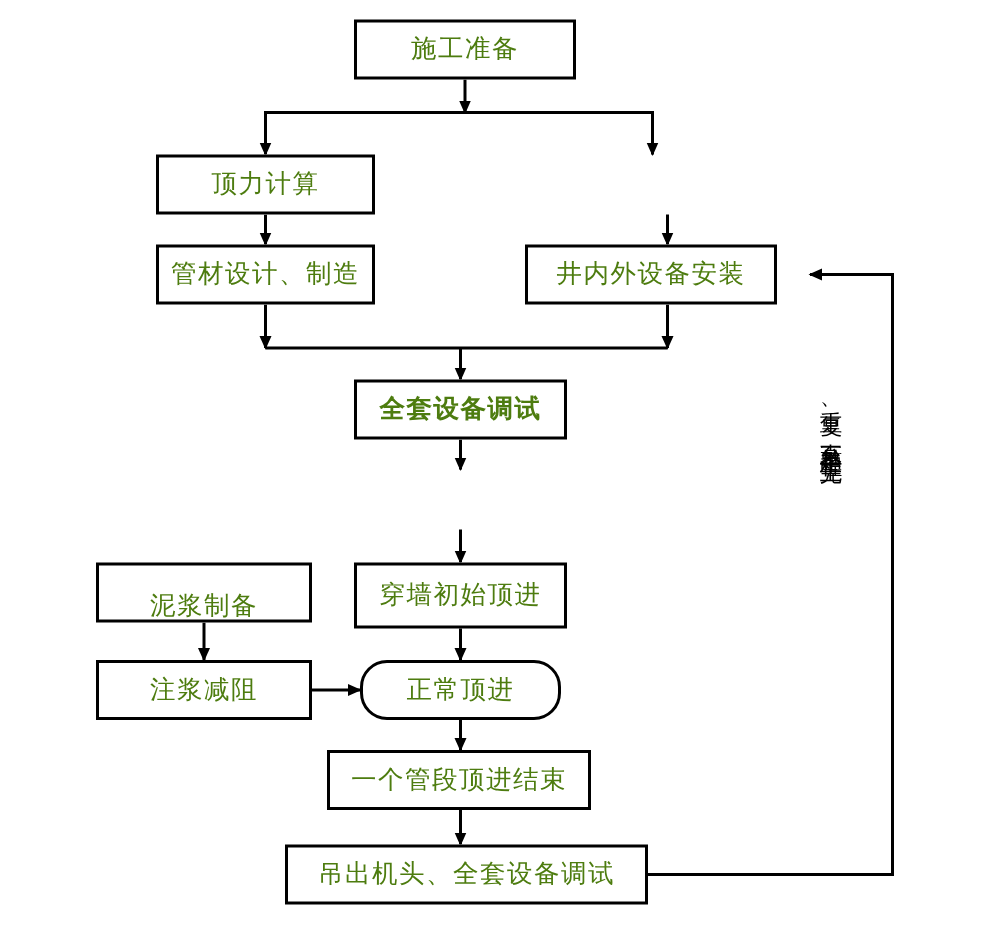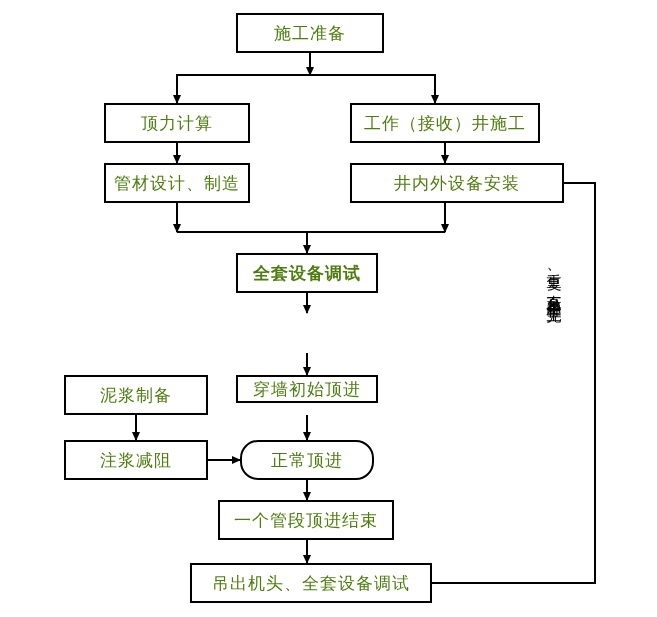--- a/index.html
+++ b/index.html
@@ -85,42 +85,39 @@
   </svg>
 
   <div class="node" style="left:236px; top:13px; width:148px; height:40px;">
     <span>施工准备</span>
   </div>
 
   <div class="node" style="left:104px; top:103px; width:146px; height:40px;">
     <span>顶力计算</span>
   </div>
 
-  <div class="node" style="left:350px; top:103px; width:190px; height:40px;">
-    <span>工作（接收）井施工</span>
-  </div>
 
   <div class="node" style="left:104px; top:163px; width:146px; height:40px;">
     <span>管材设计、制造</span>
   </div>
 
-  <div class="node" style="left:350px; top:163px; width:214px; height:40px;">
+  <div class="node" style="left:350px; top:163px; width:168px; height:40px;">
     <span>井内外设备安装</span>
   </div>
 
   <div class="node" style="left:236px; top:253px; width:142px; height:40px;font-weight:bold;">
     <span>全套设备调试</span>
   </div>
 
 
-  <div class="node" style="left:64px; top:375px; width:144px; height:40px;">
+  <div class="node" style="left:64px; top:375px; width:144px; height:40px;align-items:flex-end;">
     <span>泥浆制备</span>
   </div>
 
-  <div class="node" style="left:236px; top:375px; width:142px; height:28px;">
+  <div class="node" style="left:236px; top:375px; width:142px; height:44px;">
     <span>穿墙初始顶进</span>
   </div>
 
   <div class="node" style="left:64px; top:440px; width:144px; height:40px;">
     <span>注浆减阻</span>
   </div>
 
   <div class="node" style="left:240px; top:440px; width:134px; height:40px;border-radius:18px;">
     <span>正常顶进</span>
   </div>

